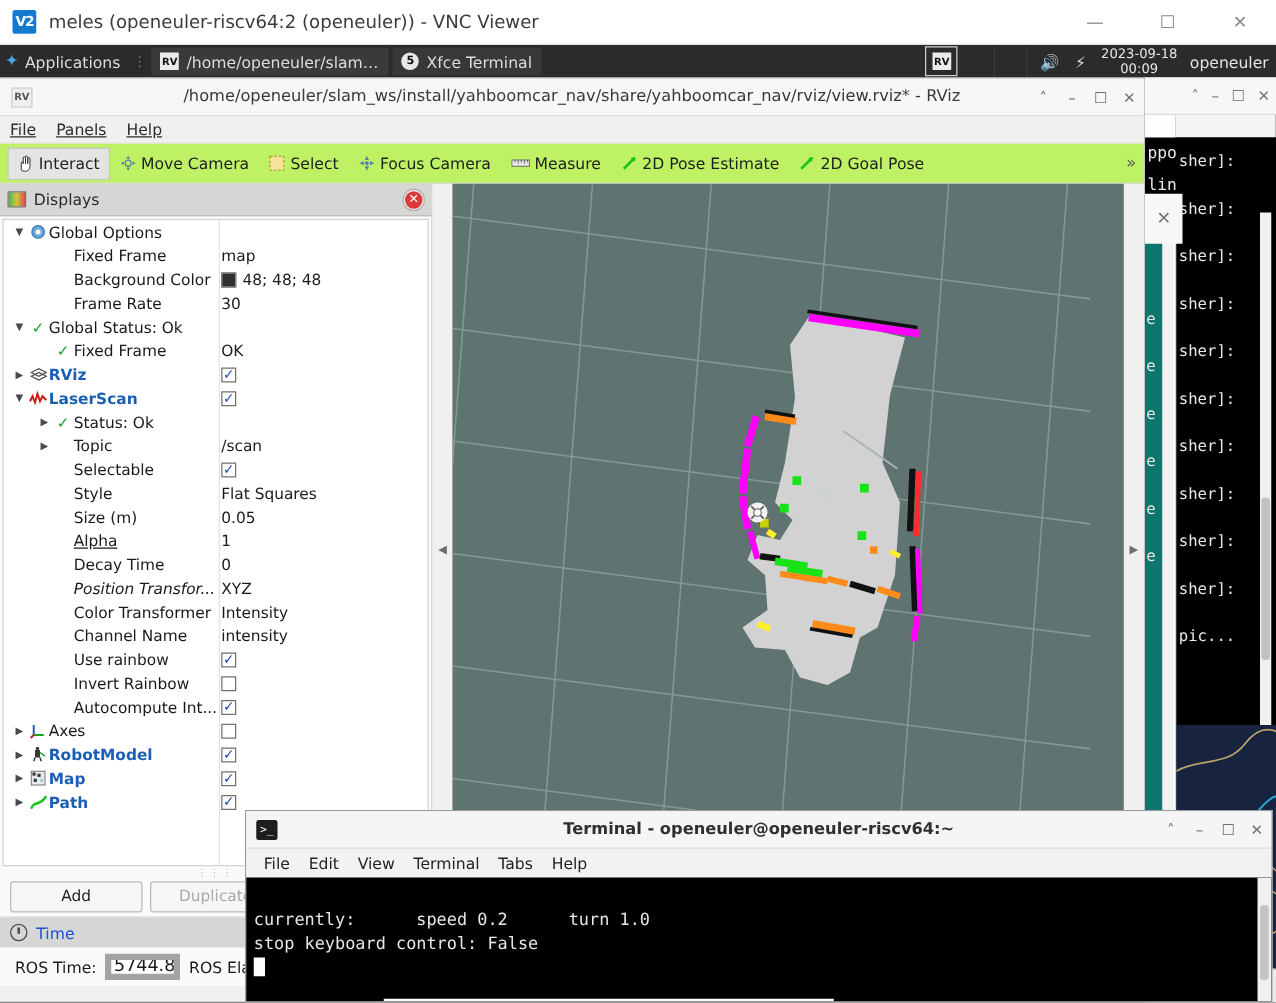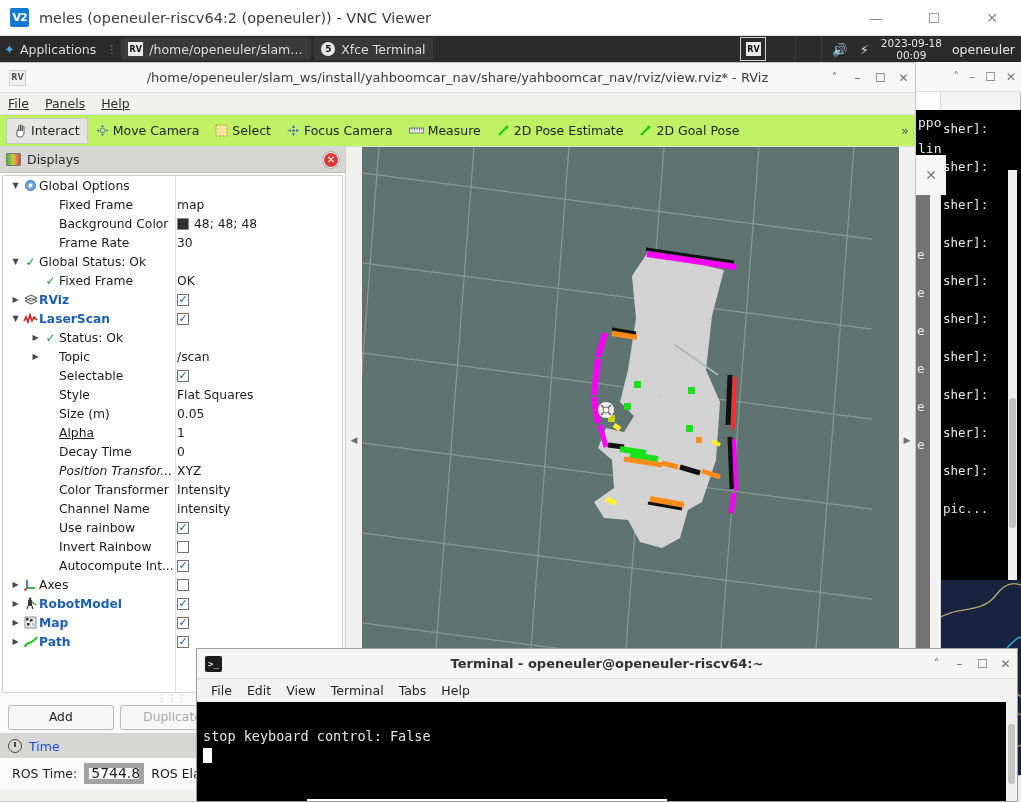--- a/index.html
+++ b/index.html
@@ -106,21 +106,21 @@
     color: #666; font-size: 12px;
   }
   .bg-left-strip {
     position: absolute; left: 916px; top: 92px; width: 25px; height: 683px;
     background: #fdfdfd; border-right: 1px solid #d6d6d6;
   }
 
   
   .bg-col-term {
     position: absolute; left: 916px; top: 160px; width: 14px; height: 600px;
-    background: #737373; color: #e8e8e8; font-family: "DejaVu Sans Mono", monospace;
+    background: #0f766e; color: #e8e8e8; font-family: "DejaVu Sans Mono", monospace;
     font-size: 12.5px; line-height: 38px; white-space: pre; overflow: hidden; padding-left: 1px;
   }
   .bg-col-scroll { position: absolute; left: 930px; top: 160px; width: 9px; height: 600px; background: #f2f2f2; }
   .bg-col-thumb { position: absolute; left: 931px; top: 655px; width: 7px; height: 95px; background: #c2c2c2; border-radius: 3px; }
   .bg-small-x {
     position: absolute; left: 916px; top: 155px; width: 30px; height: 40px;
     background: #f7f7f7; display: flex; align-items: center; justify-content: center;
     color: #777; font-size: 14px;
   }
 
@@ -851,20 +851,20 @@
       </div>
     </div>
     <div class="term-menubar">
       <span>File</span>
       <span>Edit</span>
       <span>View</span>
       <span>Terminal</span>
       <span>Tabs</span>
       <span>Help</span>
     </div>
-    <div class="term-screen"><div style="height:19px"></div><div>stop keyboard control: False</div><div><span class="term-cursor"></span></div>
+    <div class="term-screen"><div style="height:19px"></div><div>currently:      speed 0.2      turn 1.0</div><div>stop keyboard control: False</div><div><span class="term-cursor"></span></div>
       <div class="term-scrollbar"></div>
       <div class="term-scroll-thumb"></div>
       <div class="term-hsep"></div>
     </div>
   </div>
 
 </div>
 
 </body></html>

